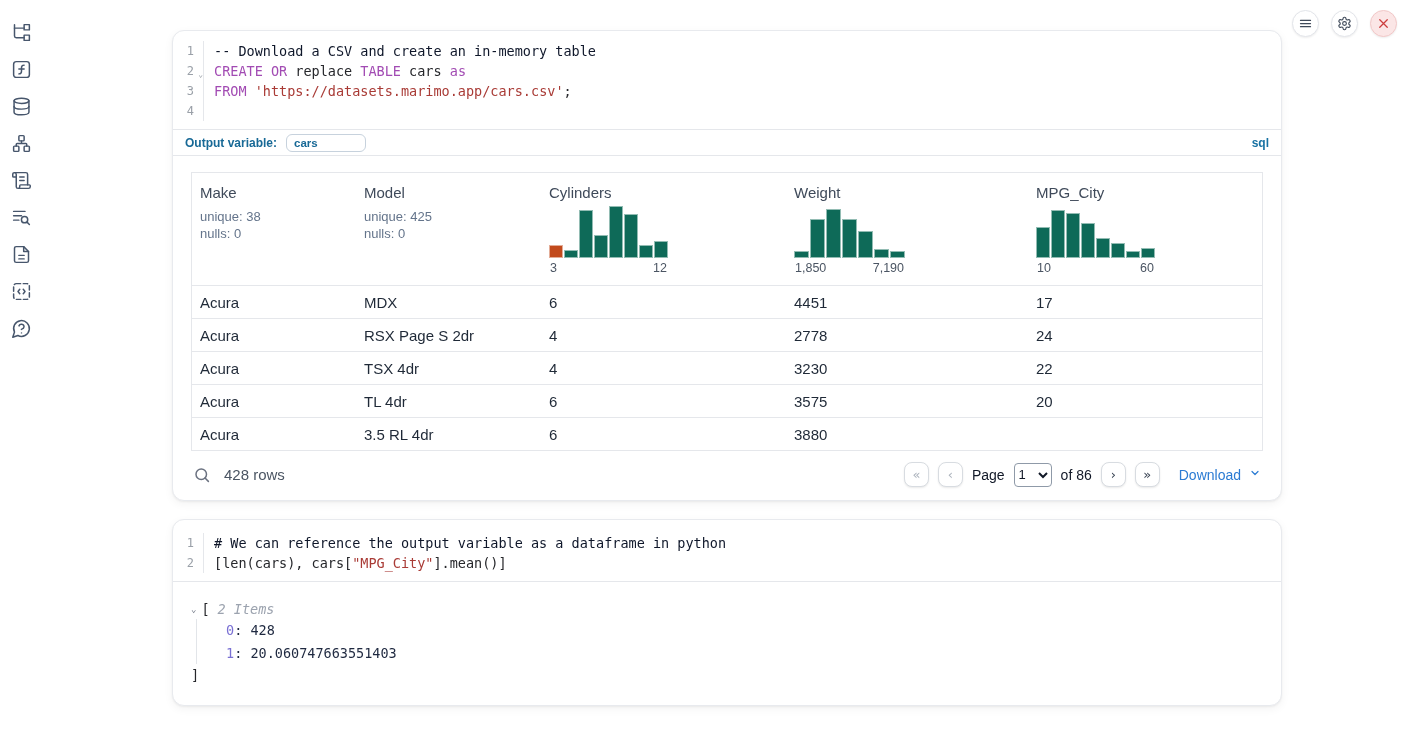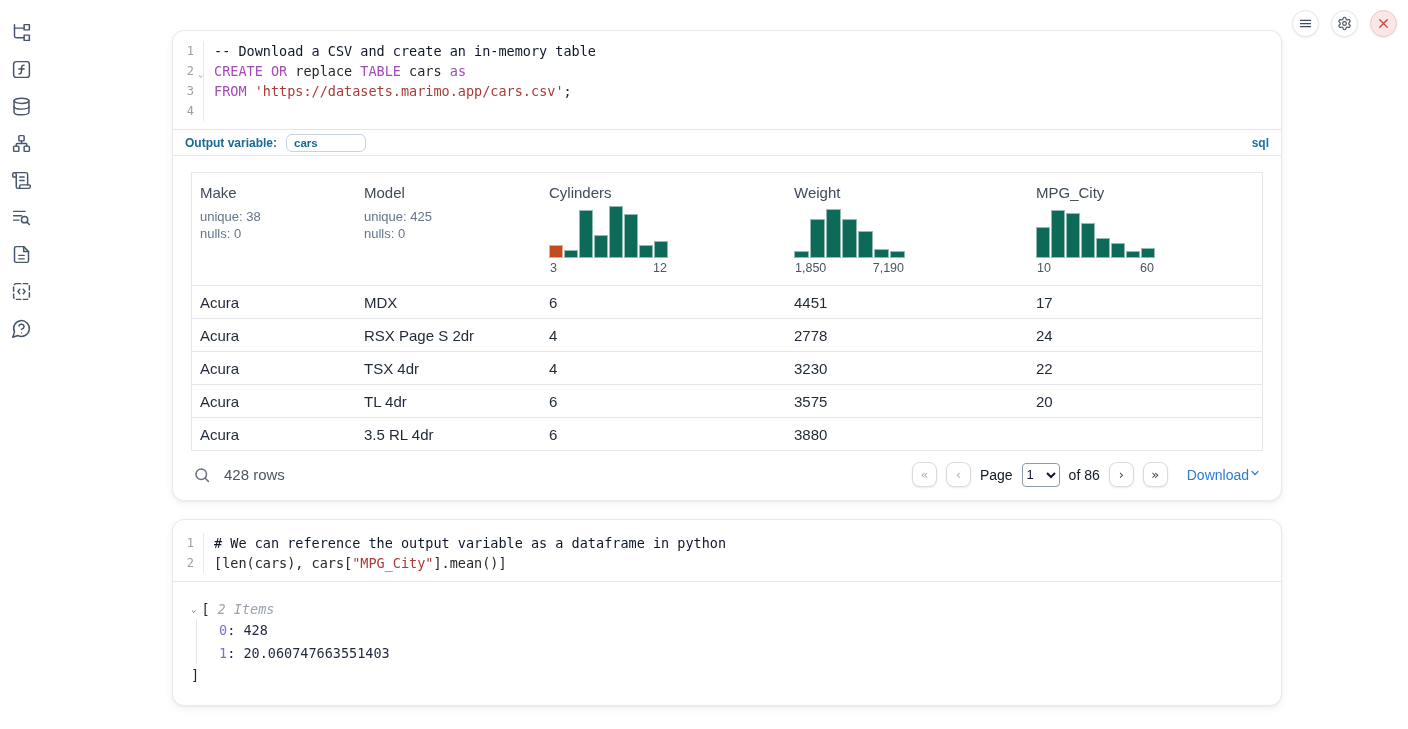--- a/index.html
+++ b/index.html
@@ -64,29 +64,29 @@
   .search-btn { border:none; background:none; color:#6b7280; cursor:pointer; display:flex; }
   .search-btn svg { width:18px; height:18px; }
   .rows-count { margin-left:13px; font-size:15px; color:#4b5563; }
   .pager { margin-left:auto; display:flex; align-items:center; gap:9px; }
   .pg-btn { width:25px; height:25px; border:1px solid #d8dce1; border-radius:8px; background:#fff;
             box-shadow:0 1px 2px rgba(0,0,0,.09); font-size:13px; display:flex; align-items:center;
             justify-content:center; cursor:pointer; color:#374151; font-family:"DejaVu Sans", sans-serif; }
   .pg-btn.muted { color:#aab1bb; }
   .pg-text { font-size:14px; color:#111827; }
   .page-select { height:24px; min-width:38px; border:1px solid #8f9aa8; border-radius:4px; font-size:13px; color:#111827; background:#fff; }
-  .download-link { margin-left:10px; display:flex; align-items:flex-start; gap:0; color:#2b7bd3; font-size:14px; font-weight:500; cursor:pointer; }
+  .download-link { margin-left:10px; display:flex; align-items:flex-start; gap:8px; color:#2b7bd3; font-size:14px; font-weight:500; cursor:pointer; }
   .download-link svg { width:12px; height:12px; }
 
   
   .tree-output { border-top:1px solid #e5e7eb; padding:19px 18px 20px; font-family:"DejaVu Sans Mono", monospace; font-size:13.5px; color:#26272b; }
   .tree-line { display:flex; align-items:center; }
   .tree-chevron { font-size:9px; color:#6b7280; margin-right:5px; cursor:pointer; }
   .tree-items { margin-left:8px; color:#9ca3af; font-style:italic; }
-  .tree-entries { margin-left:5px; border-left:1px solid #e2e5e9; padding-left:22px; margin-top:2px; }
+  .tree-entries { margin-left:5px; border-left:1px solid #e2e5e9; padding-left:29px; margin-top:2px; }
   .tree-entry { line-height:22.5px; }
   .tree-key { color:#7a70d4; }
   .tree-val { color:#1f2940; }
   .tree-close { line-height:20px; margin-top:1px; }
 </style>
 </head>
 <body>
 
 <aside class="sidebar" id="sidebar">
     <button class="sb-btn">

